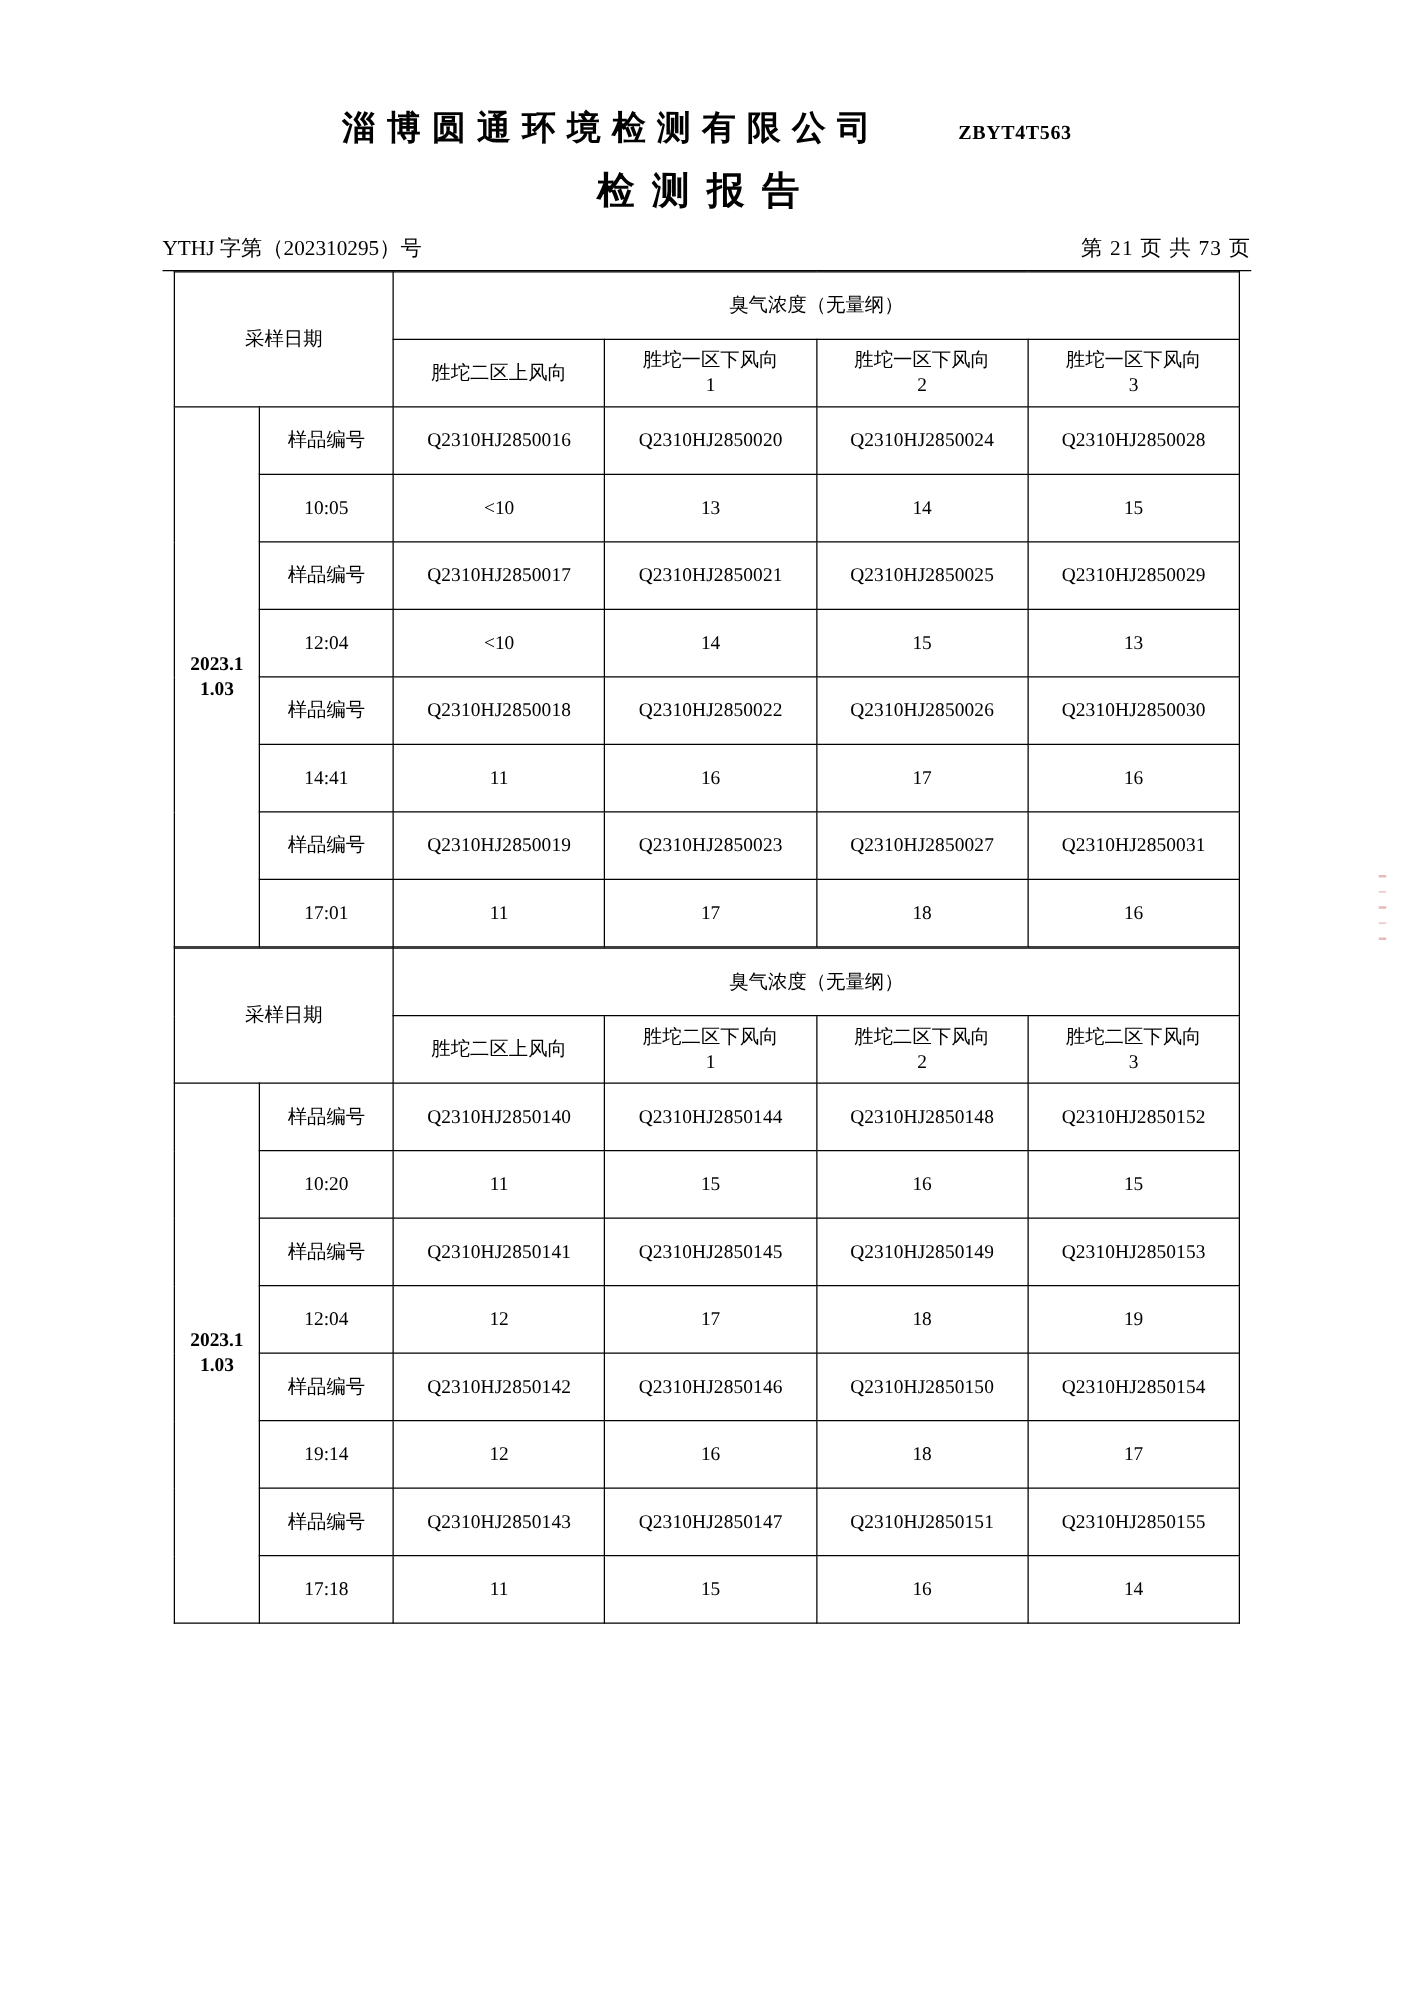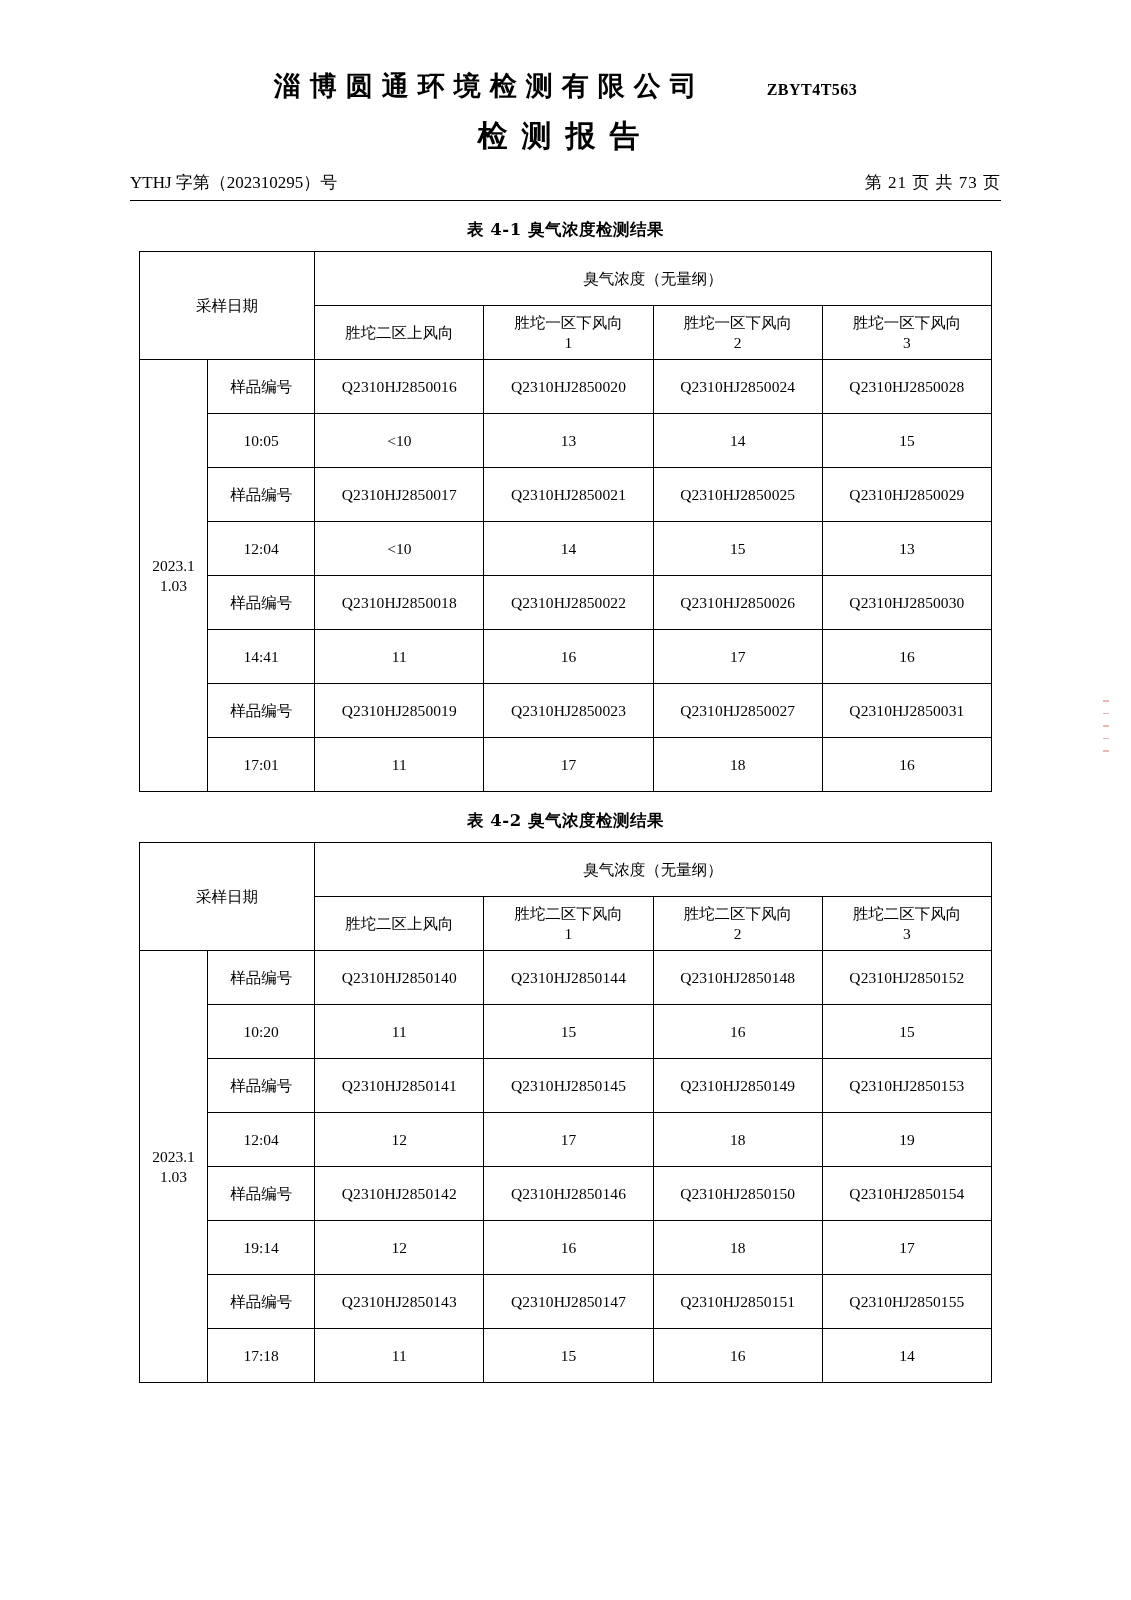--- a/index.html
+++ b/index.html
@@ -13,21 +13,21 @@
     font-family: "Liberation Serif", "DejaVu Serif", serif;
     color: #000;
     position: relative;
     overflow: hidden;
   }
   .page {
     position: relative;
     width: 1131px;
     height: 1600px;
     box-sizing: border-box;
-    padding: 0 130px;
+    padding: 16px 130px;
   }
   
   .doc-header {
     padding-top: 68px;
     text-align: center;
     position: relative;
   }
   .company-line {
     display: flex;
     align-items: baseline;
@@ -112,20 +112,21 @@
   .hdr-sub {
     height: 62px;
   }
   .col-date-narrow { width: 68px; }
   .col-label { width: 107px; }
   .col-val { width: 169px; }
   .date-cell {
     font-size: 15.5px;
     line-height: 1.5;
     font-family: "Liberation Serif", serif;
+    font-weight: bold;
   }
   .sample-id { letter-spacing: 0.1px; }
   
   .margin-marks {
     position: absolute;
     right: 22px;
     top: 700px;
     width: 6px;
   }
   .margin-marks div {
@@ -146,21 +147,20 @@
       <span class="doc-code">ZBYT4T563</span>
     </div>
     <div class="report-title">检测报告</div>
     <div class="meta-row">
       <span class="meta-left">YTHJ 字第（202310295）号</span>
       <span class="meta-right">第 21 页 共 73 页</span>
     </div>
   </div>
 
 
-  <div class="table-caption cn">表 4-1   臭气浓度检测结果</div>
   <table class="data">
     <colgroup>
       <col class="col-date-narrow">
         <col class="col-label">
         <col class="col-val">
         <col class="col-val">
         <col class="col-val">
         <col class="col-val">
     </colgroup>
     <tbody>
@@ -228,21 +228,20 @@
       <tr>
         <td class="cn">17:01</td>
         <td>11</td>
         <td>17</td>
         <td>18</td>
         <td>16</td>
       </tr>
     </tbody>
   </table>
 
-  <div class="table-caption cn">表 4-2   臭气浓度检测结果</div>
   <table class="data">
     <colgroup>
       <col class="col-date-narrow">
         <col class="col-label">
         <col class="col-val">
         <col class="col-val">
         <col class="col-val">
         <col class="col-val">
     </colgroup>
     <tbody>

